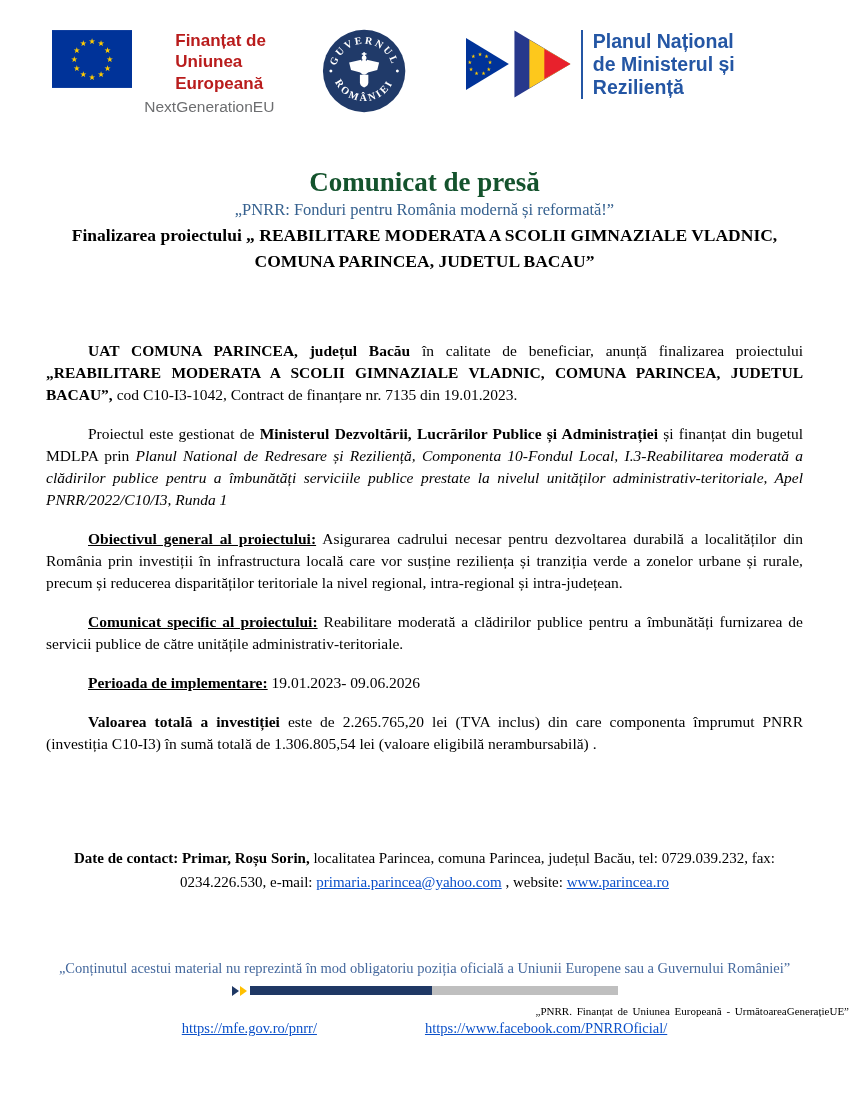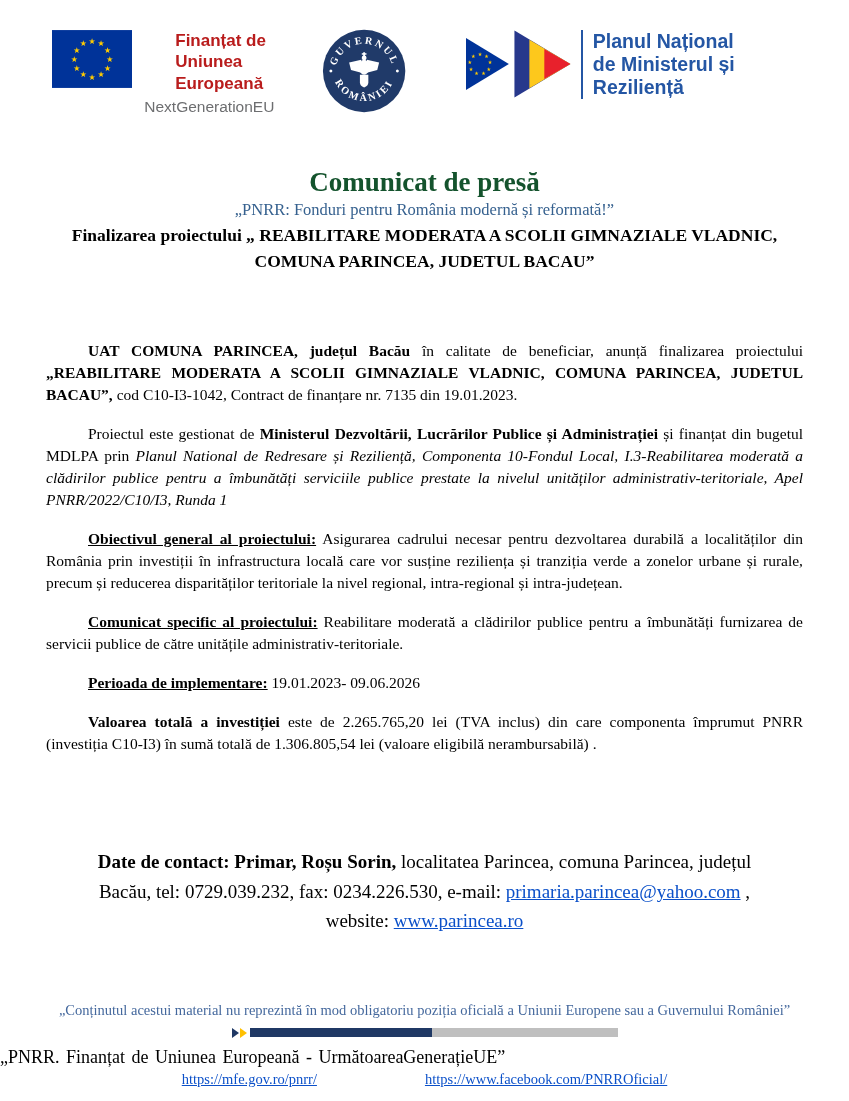--- a/index.html
+++ b/index.html
@@ -24,27 +24,27 @@
   .title{margin-top:50px;text-align:center;font-weight:bold;font-size:27px;color:#14532d;line-height:1.2;}
   .subtitle{text-align:center;font-size:16.5px;color:#36618f;line-height:1.3;}
   .heading{margin:2px auto 0;max-width:724px;text-align:center;font-weight:bold;
     font-size:17.5px;line-height:1.5;}
   .body-copy{padding:0 46px;margin-top:66px;}
   .bodypara{font-size:15.5px;line-height:1.42;text-align:justify;text-indent:42px;margin:0 0 17px 0;}
   .lbl{font-weight:bold;text-decoration:underline;}
   .bold{font-weight:bold;}
   .ital{font-style:italic;}
   a, .linkish{color:#0b50c9;text-decoration:underline;cursor:pointer;}
-  .contact{margin:92px auto 0;max-width:706px;text-align:center;font-size:19px;line-height:1.55;}
+  .contact{margin:92px auto 0;max-width:706px;text-align:center;font-size:15px;line-height:1.55;}
   .footer{margin-top:66px;}
   .disclaimer{text-align:center;font-size:14.5px;color:#44689d;}
   .bar-row{display:flex;align-items:center;width:386px;margin:8px auto 0;height:12px;}
   .bar-navy{width:182px;height:9px;background:#1f3864;}
   .bar-gray{width:186px;height:9px;background:#bfbfbf;}
-  .tagline{text-align:left;font-size:18px;margin-top:8px;word-spacing:2px;}
+  .tagline{text-align:right;font-size:11px;margin-top:8px;word-spacing:2px;}
   .links-row{display:flex;justify-content:center;gap:108px;font-size:14.5px;margin-top:3px;}
 </style>
 </head>
 <body>
 
 <div>
 
   <div class="header">
 
     <div class="eu-logo">

